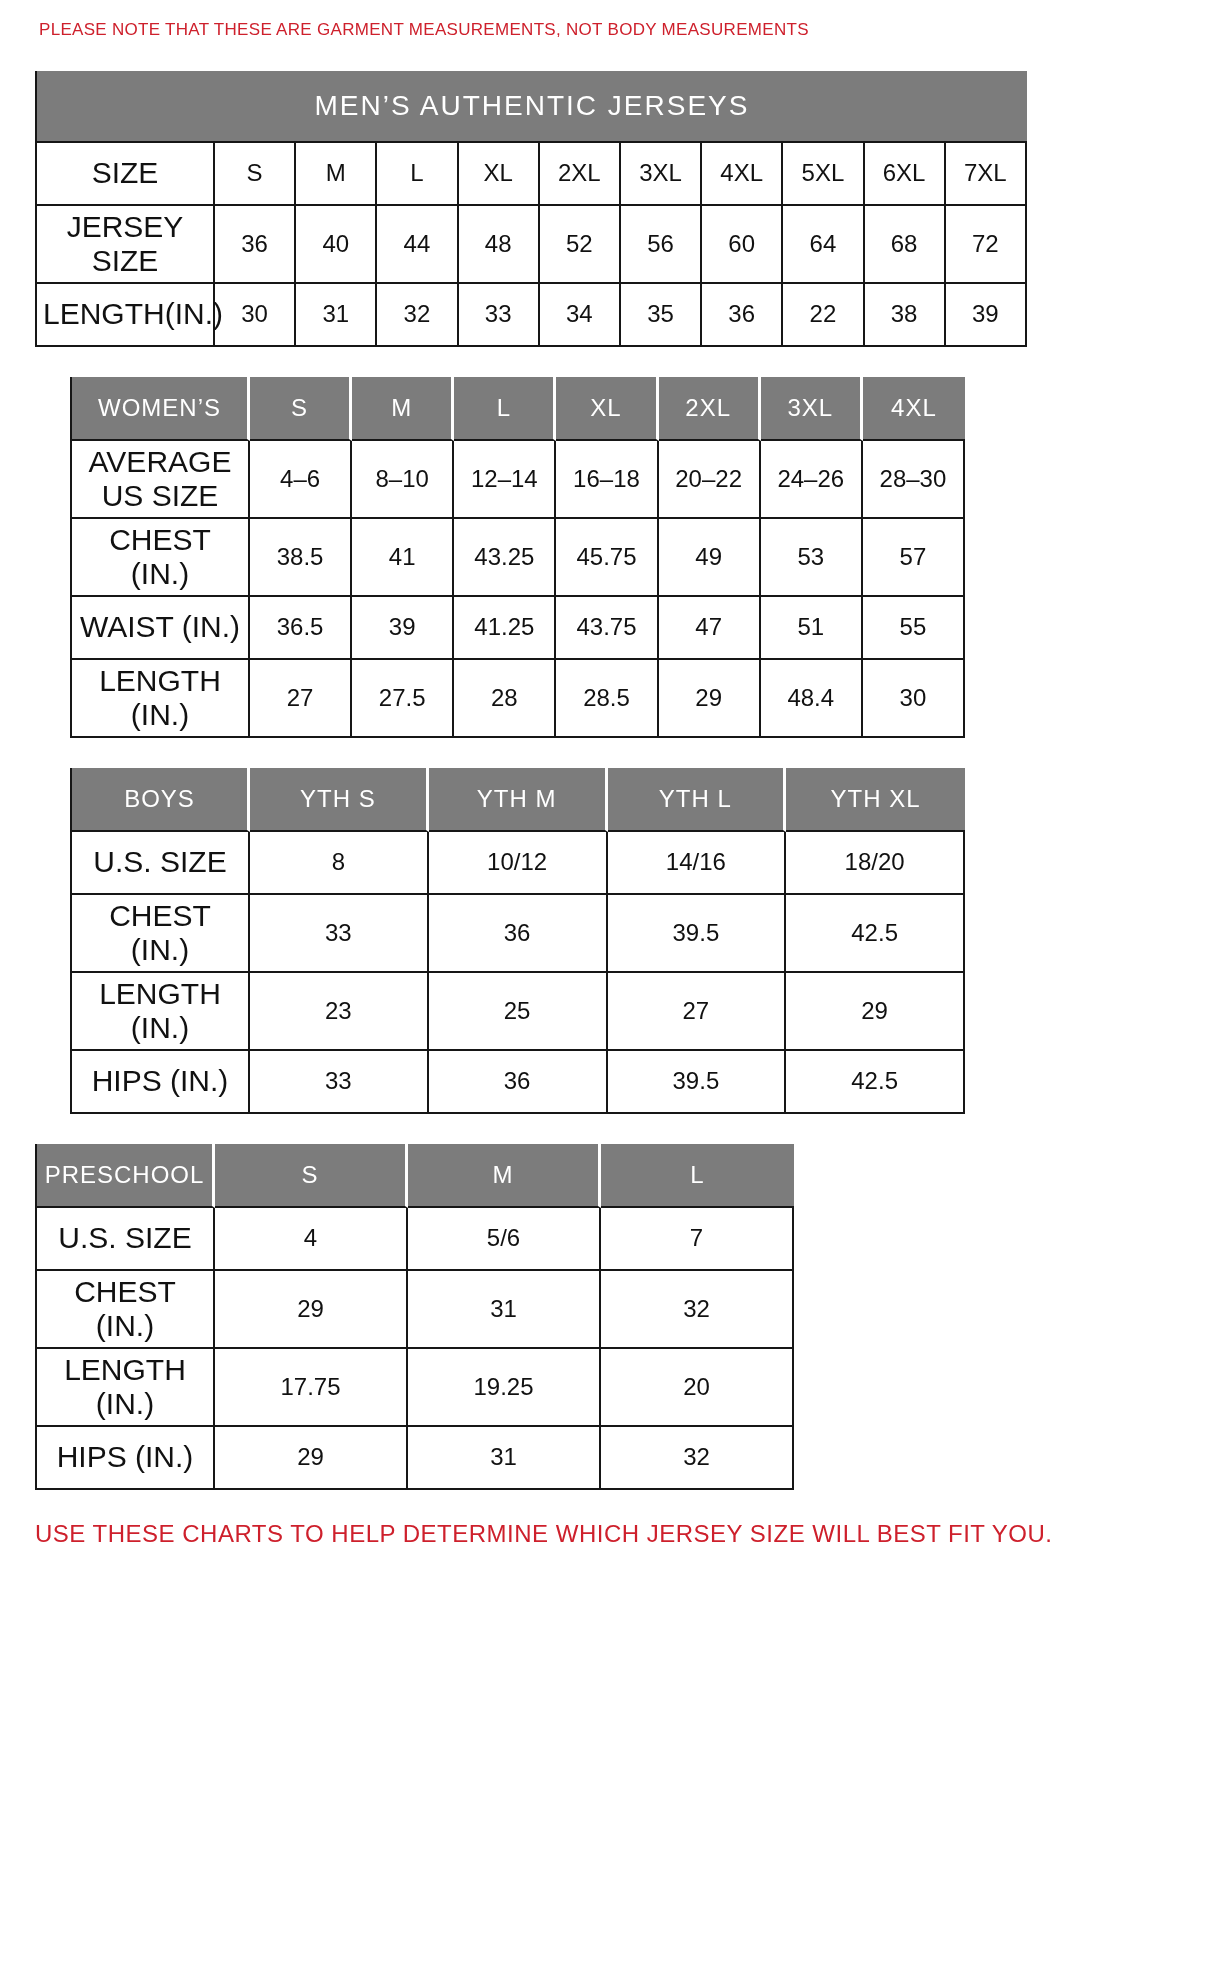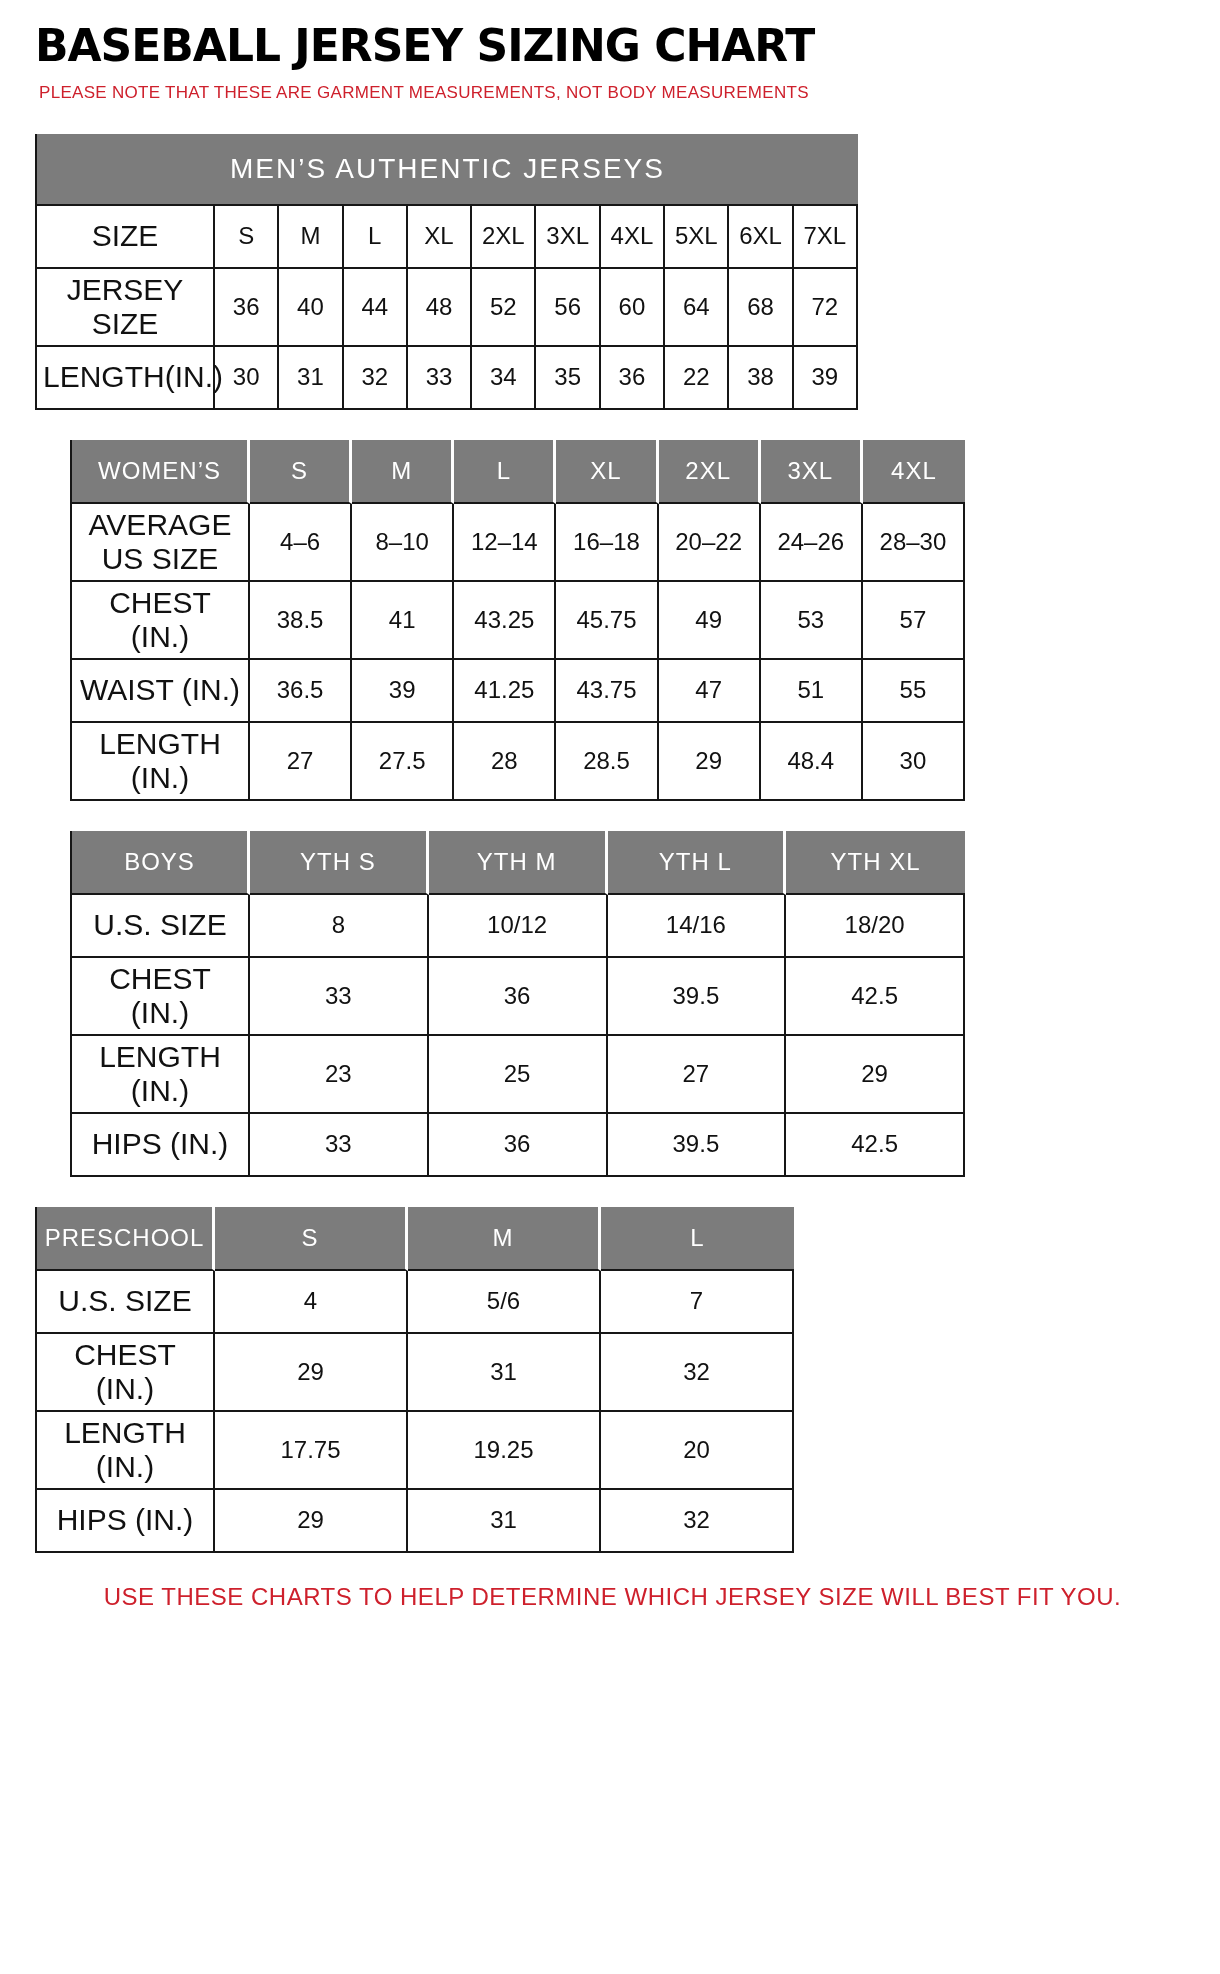--- a/index.html
+++ b/index.html
@@ -12,21 +12,21 @@
     font-family:"DejaVu Sans", sans-serif;
     font-size:44px; font-weight:bold; letter-spacing:-1px;
     margin:0 0 12px 0; color:#000;
   }
   .note {
     color:var(--red); font-size:17px; line-height:1.22;
     max-width:900px; margin:0 0 30px 4px; letter-spacing:0.3px;
   }
 
   table { border-collapse:separate; border-spacing:0; table-layout:fixed; margin:0 0 30px 0; }
-  .t-mens { width:823px; }
+  .t-mens { width:992px; }
   .t-womens, .t-boys { width:930px;padding-left:35px; }
   .t-preschool { width:759px; }
   col.c-label { width:180px; }
 
   td {
     border-right:2px solid var(--grid); border-bottom:2px solid var(--grid);
     background:#fff; text-align:center; vertical-align:middle;
     height:63px; font-size:24px; padding:4px 6px;
   }
   tr td:first-child { border-left:2px solid var(--grid); }
@@ -35,28 +35,27 @@
     background:var(--gray); color:#fff; border:none; border-bottom:2px solid var(--grid);
     height:72px; font-size:28px; letter-spacing:2px;
   }
   td.hdr {
     background:var(--gray); color:#fff; border:none;
     border-right:3px solid #fff; border-bottom:2px solid var(--grid);
     font-size:24px; letter-spacing:1px; height:64px;
   }
   td.hdr:last-child { border-right:none; }
 
-  .footer-note { color:var(--red); font-size:24px; letter-spacing:0.5px; margin:2px 0 0 0;text-align:center; }
+  .footer-note { color:var(--red); font-size:24px; letter-spacing:0.5px; margin:2px 0 0 0; }
 </style>
 </head>
 <body>
 
 <div class="page">
 
-  <h1 class="main-title">BASEBALL JERSEY SIZING CHART</h1>
 
   <p class="note">PLEASE NOTE THAT THESE ARE GARMENT MEASUREMENTS, NOT BODY MEASUREMENTS</p>
 
   <table class="t-mens">
     <colgroup>
         <col class="c-label">
         <col span="10">
       </colgroup>
     <tbody>
         <tr>

